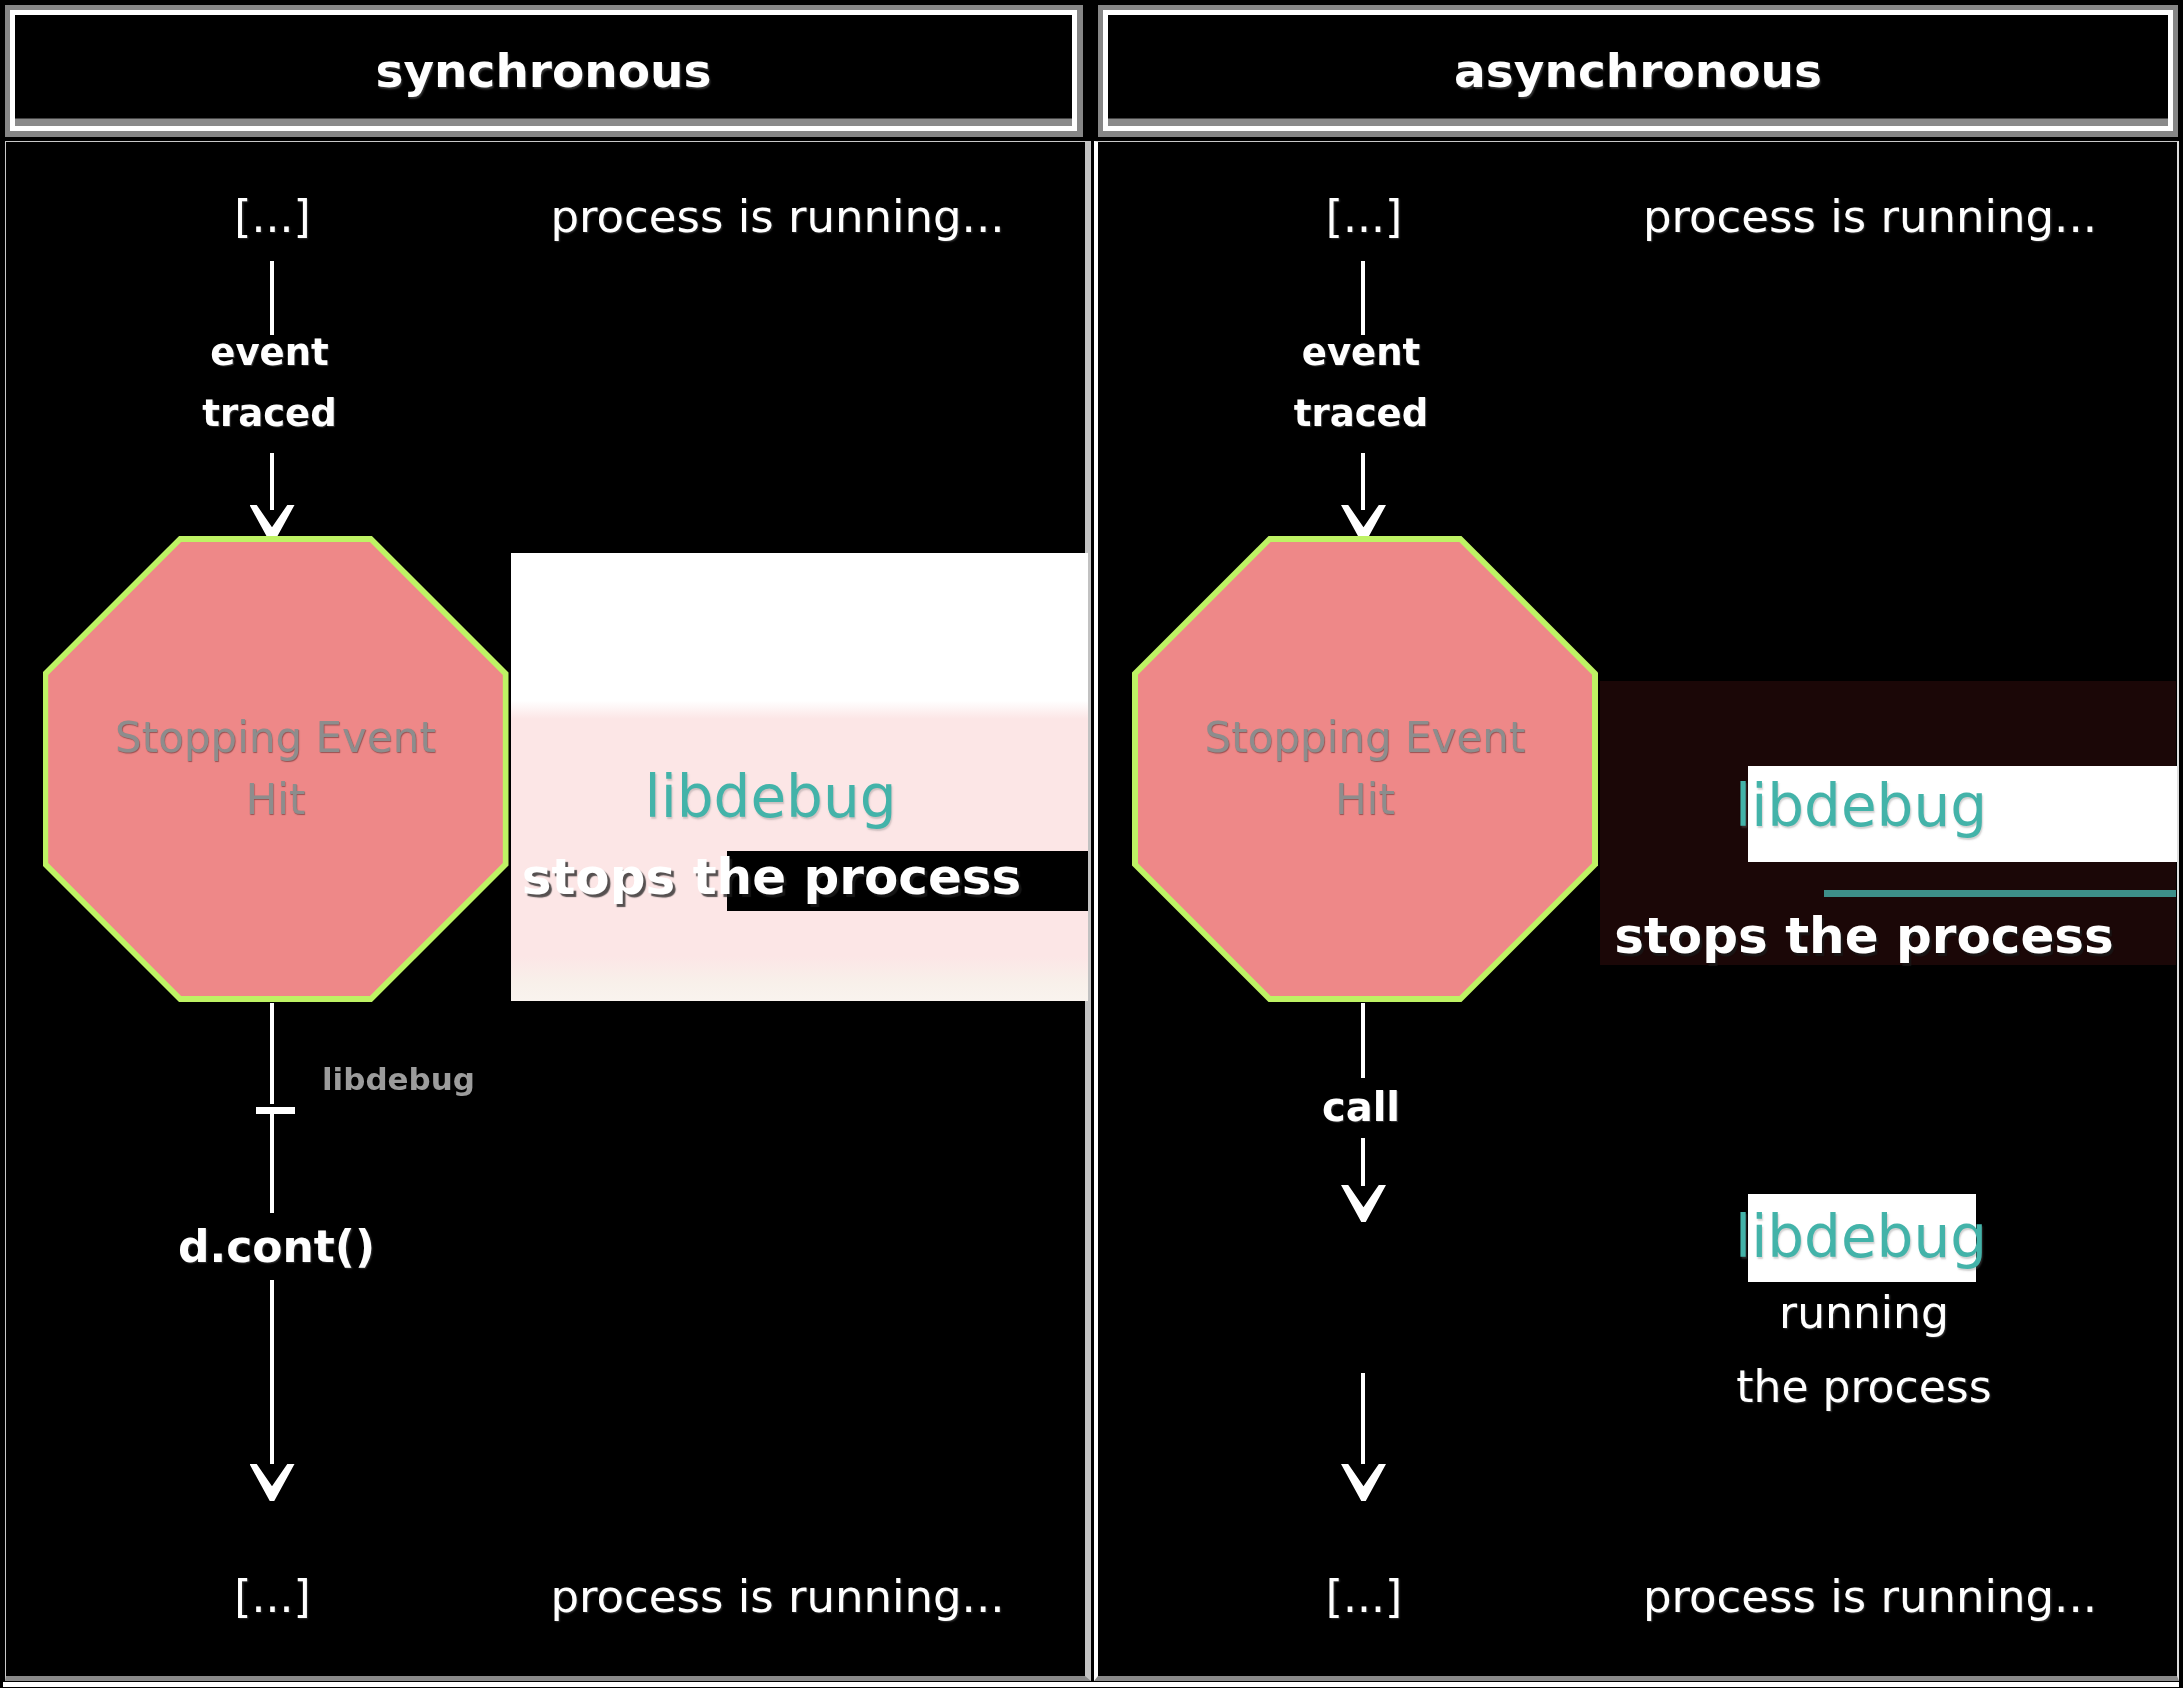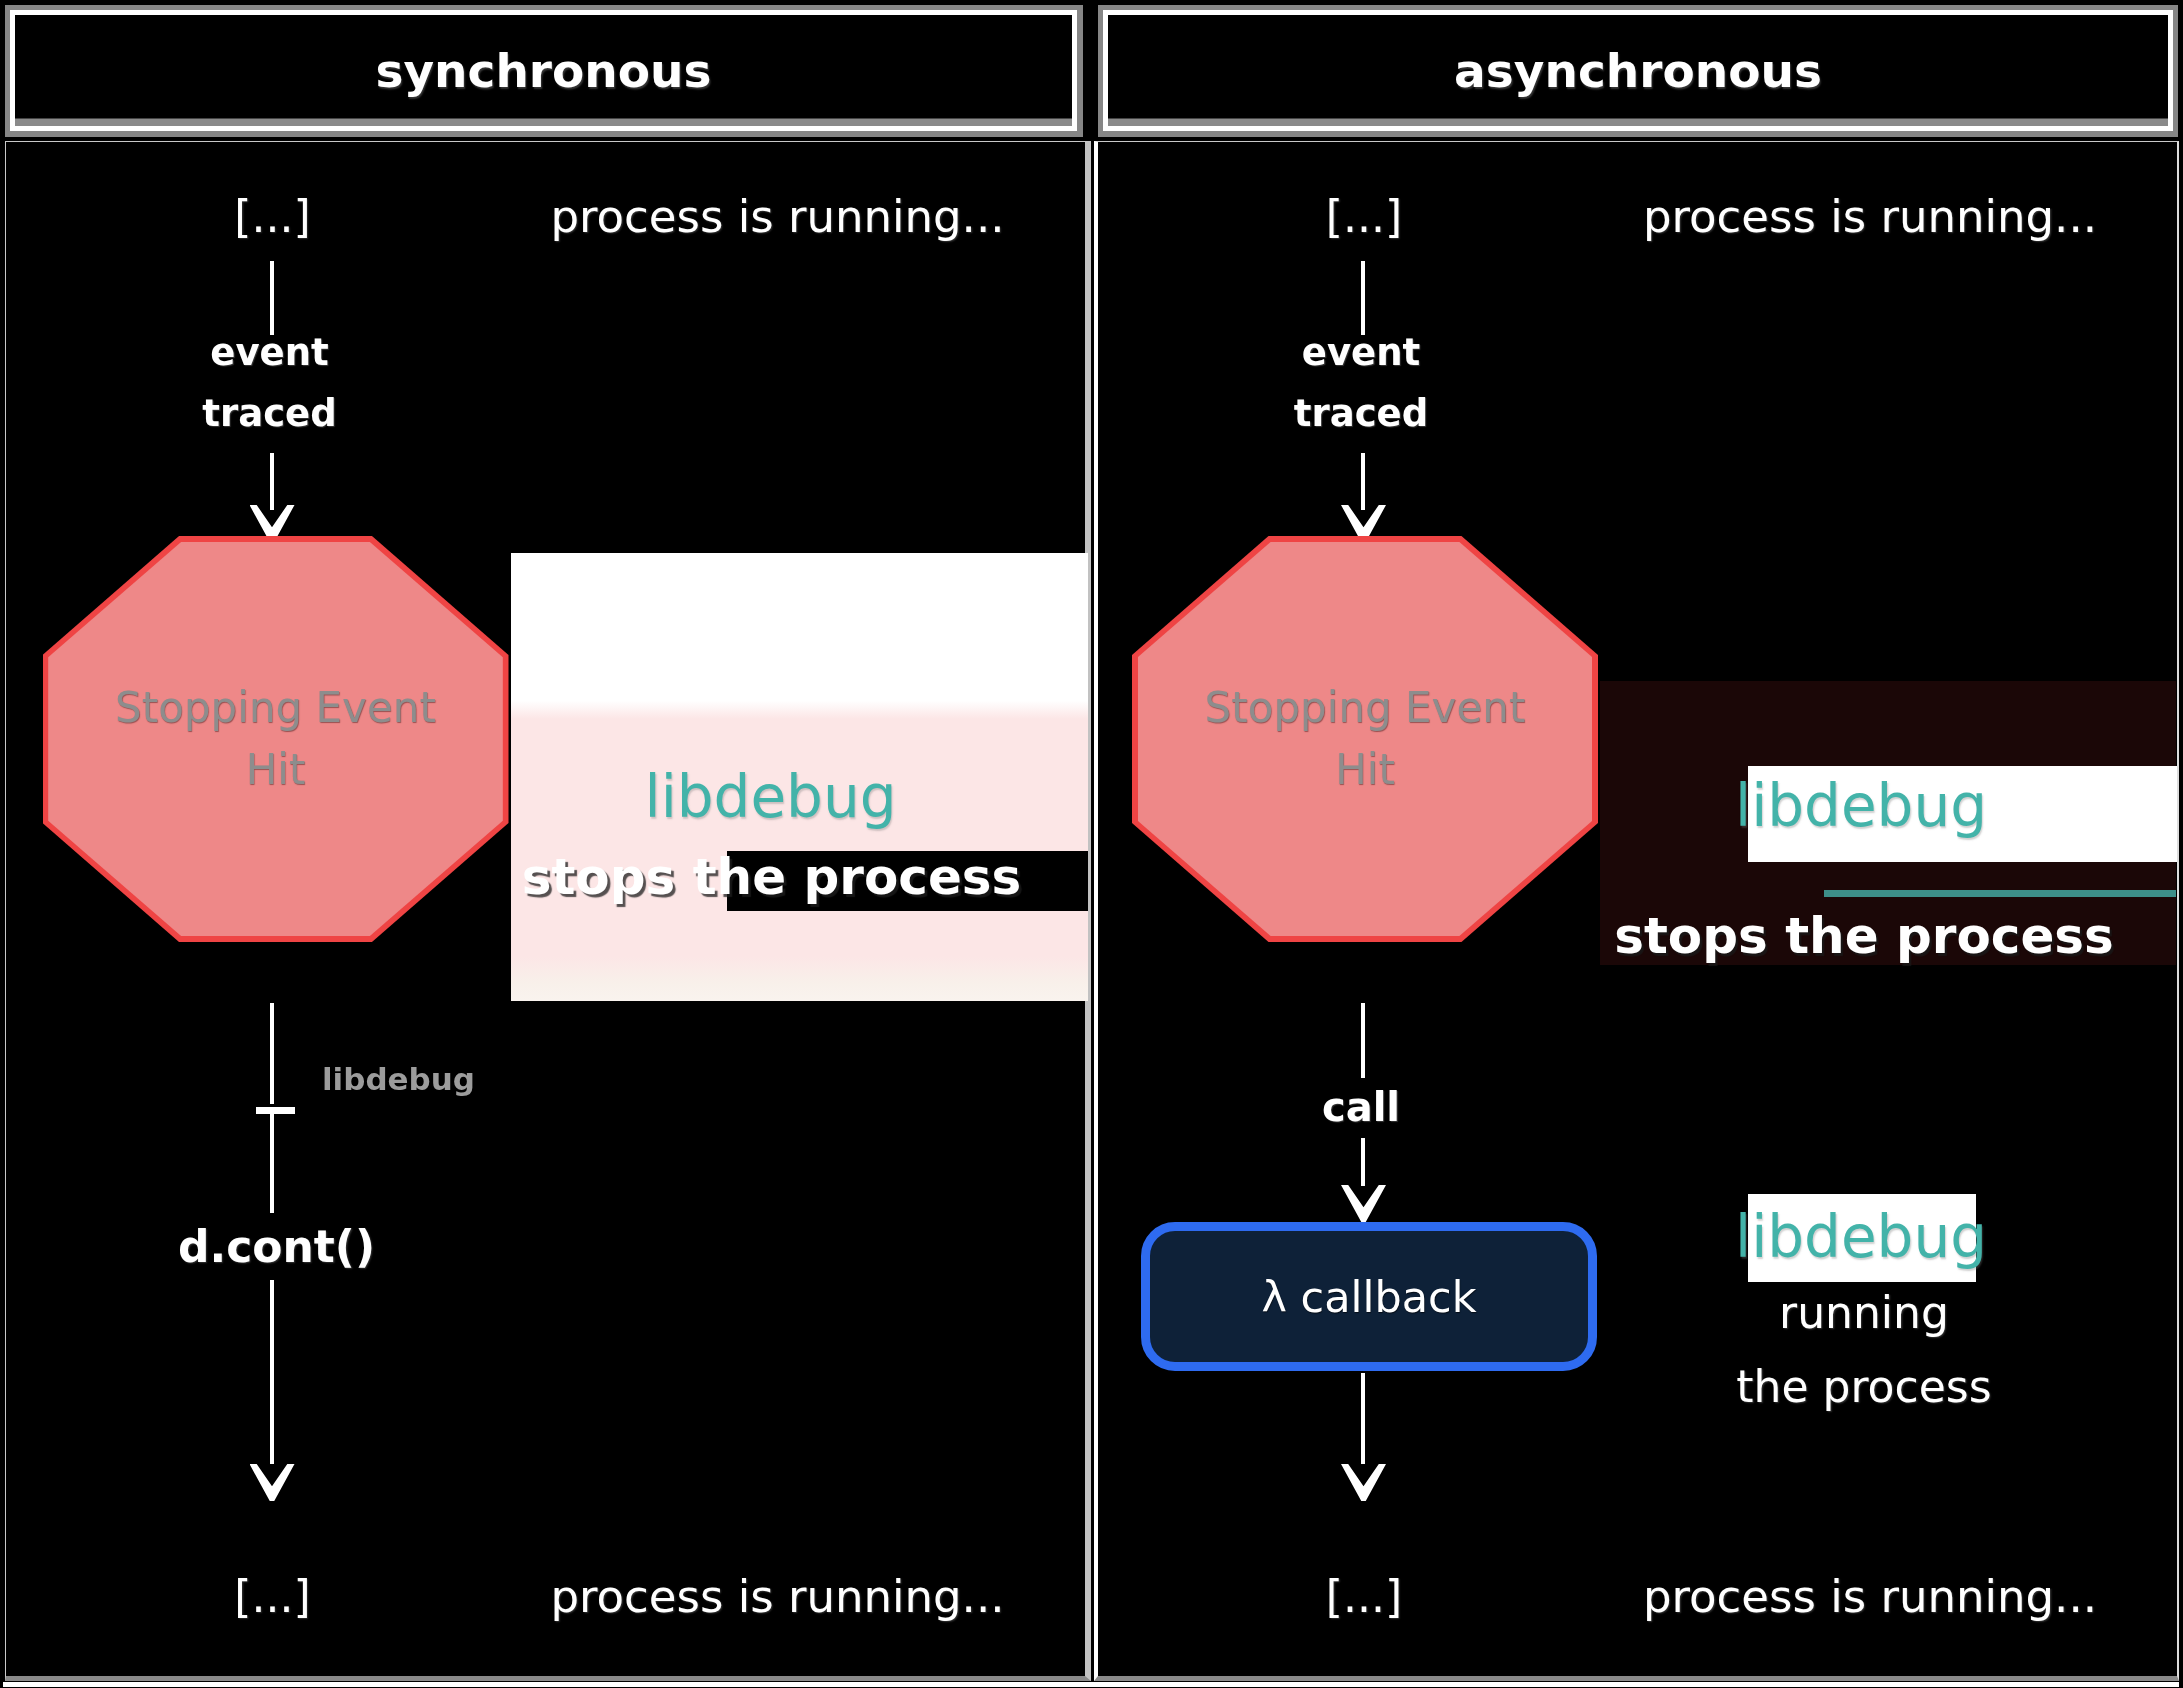--- a/index.html
+++ b/index.html
@@ -31,21 +31,21 @@
   .dart{position:absolute;width:45px;height:37px;background:#fff;
         clip-path:polygon(0 0,16% 0,50% 60%,84% 0,100% 0,55% 100%,45% 100%);}
   .node-ellipsis{color:#fff;font-size:44px;font-weight:normal;
         text-shadow:1.1px 1.7px 1.7px rgba(120,120,120,.4);}
   .note{color:#fff;font-size:45px;font-weight:normal;
         text-shadow:1.1px 1.7px 1.7px rgba(115,115,115,.45);}
   .edge-label{color:#fff;font-size:37px;font-weight:bold;
         text-shadow:1.1px 1.1px 1.1px rgba(110,110,110,.5);}
 
   
-  .oct{position:absolute;width:466px;height:406px;background:#ef4444;
+  .oct{position:absolute;width:466px;height:466px;background:#bef264;
        clip-path:polygon(29.3% 0%,70.7% 0%,100% 29.3%,100% 70.7%,70.7% 100%,29.3% 100%,0% 70.7%,0% 29.3%);}
   .oct-in{position:absolute;inset:5.7px;background:#ee8888;
        clip-path:polygon(29.3% 0%,70.7% 0%,100% 29.3%,100% 70.7%,70.7% 100%,29.3% 100%,0% 70.7%,0% 29.3%);
        display:flex;flex-direction:column;align-items:center;justify-content:center;}
   .oct-label{color:#8d8d8d;font-size:42px;line-height:62px;text-align:center;
        text-shadow:0.6px 1.1px 1.1px rgba(80,35,35,.55);}
 
   
   .white-block{position:absolute;left:505px;top:411px;width:577px;height:448px;
        background:linear-gradient(#ffffff 0%,#ffffff 33%,#fce6e6 37%,#fce6e6 90%,#f8f0ea 96%,#f9f3ee 100%);}
@@ -156,23 +156,20 @@
     <div class="vline" style="left:263px;top:861px;height:75px;"></div>
     <span class="ctr edge-label" style="left:263px;top:965px;font-size:40px;">call</span>
     <div class="vline" style="left:263px;top:996px;height:48px;"></div>
     <div class="dart" style="left:243px;top:1043px;"></div>
 
     <div class="white-band2"></div>
     <span class="ctr brand" style="left:763px;top:1095px;">libdebug</span>
     <span class="ctr note" style="left:766px;top:1170px;font-size:44px;">running</span>
     <span class="ctr note" style="left:766px;top:1244px;font-size:44px;">the process</span>
 
-    <div class="cb-box">
-      <span class="cb-label">λ callback</span>
-    </div>
 
     <div class="vline" style="left:263px;top:1231px;height:91px;"></div>
     <div class="dart" style="left:243px;top:1322px;"></div>
 
     <span class="ctr node-ellipsis" style="left:266px;top:1454px;">[...]</span>
     <span class="ctr note" style="left:772px;top:1454px;">process is running...</span>
   </div>
 
   <div class="bottom-white"></div>
 </div>

